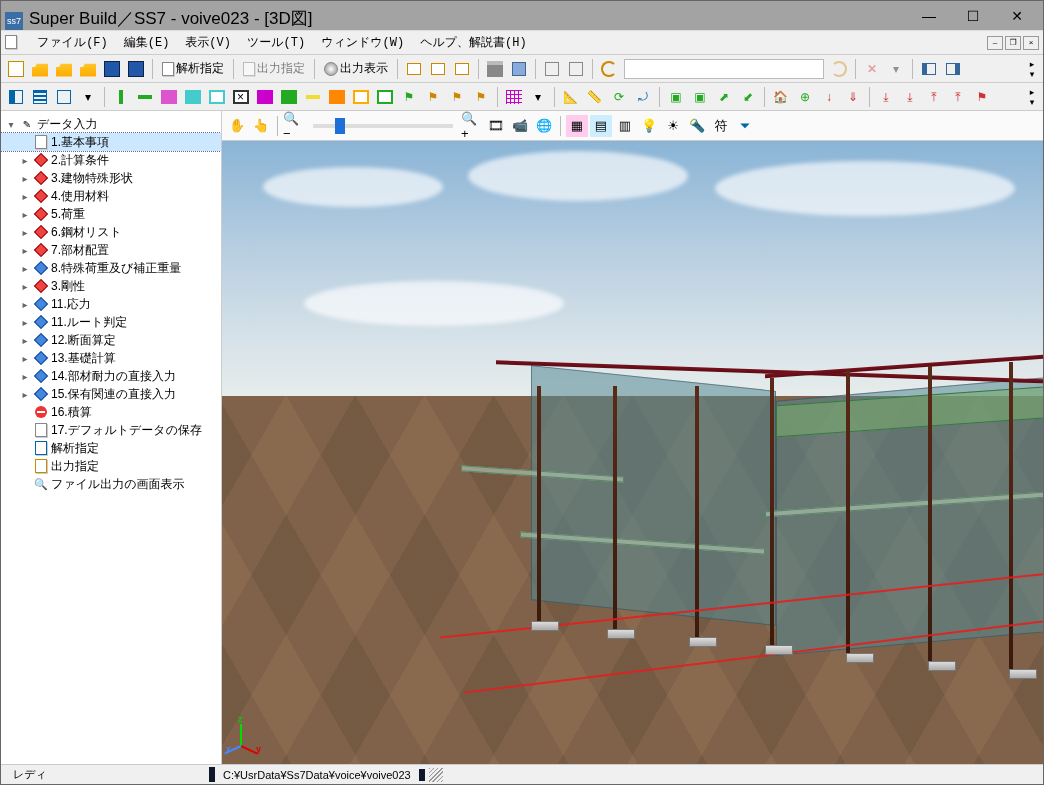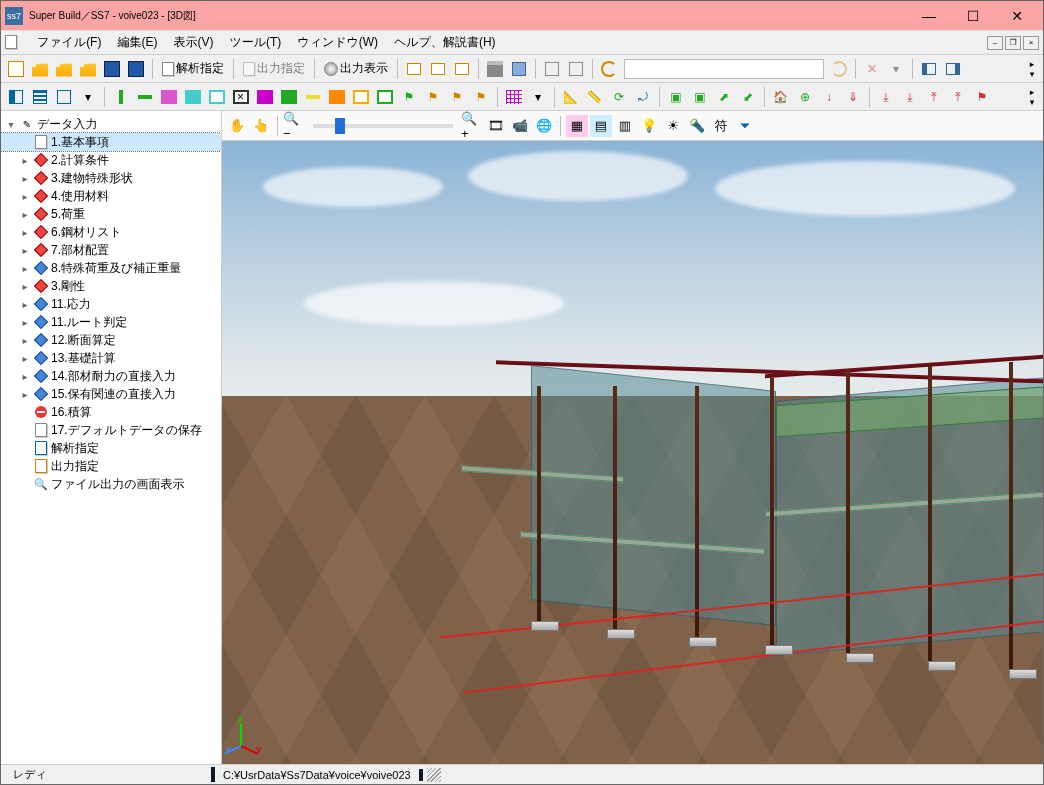--- a/index.html
+++ b/index.html
@@ -1,28 +1,28 @@
 <!DOCTYPE html>
 <html><head>
 <meta charset="utf-8">
 <style>
 * { box-sizing: border-box; margin: 0; padding: 0; font-family: "Yu Gothic UI", "Meiryo", sans-serif; }
 body { width: 1044px; height: 785px; border: 1px solid #666; background: #fff; overflow: hidden; display: flex; flex-direction: column; }
 
 
-.titlebar { height: 30px; background: #fca5a5; display: flex; align-items: center; padding: 0 4px; border-bottom: 1px solid #ddd; }
+.titlebar { height: 30px; background: #a3a3a3; display: flex; align-items: flex-end; padding: 0 4px; border-bottom: 1px solid #ddd; }
 .titlebar .app-icon { width: 18px; height: 18px; background: #3a6ea5; color: #fff; font-size: 9px; display: flex; align-items: center; justify-content: center; margin-right: 6px; }
-.titlebar .title { font-size: 10px; flex: 1; }
+.titlebar .title { font-size: 17px; flex: 1; }
 .titlebar .wins { display: flex; }
 .titlebar .winbtn { width: 44px; height: 28px; display: flex; align-items: center; justify-content: center; font-size: 14px; }
 
 
 .menubar { height: 24px; background: #f0f0f0; display: flex; align-items: center; padding: 0 4px; border-bottom: 1px solid #ccc; font-size: 12px; }
 .menubar .mleft { width: 18px; height: 16px; margin-right: 6px; }
-.menubar .mitem { padding: 14px 8px; }
+.menubar .mitem { padding: 14px 8px; font-family: Liberation Mono, monospace; }
 .menubar .mdiwins { margin-left: auto; display: flex; gap: 2px; }
 .menubar .mdiwins span { width: 16px; height: 14px; border: 1px solid #999; font-size: 8px; display: flex; align-items: center; justify-content: center; }
 
 
 .toolbar { min-height: 28px; background: #f0f0f0; display: flex; align-items: center; padding: 2px 4px; border-bottom: 1px solid #ccc; gap: 2px; flex-wrap: nowrap; }
 .tbtn { width: 22px; height: 22px; display: flex; align-items: center; justify-content: center; border: 1px solid transparent; font-size: 12px; }
 .tsep { width: 1px; height: 20px; background: #bbb; margin: 0 3px; }
 .tlbl { font-size: 12px; padding: 0 4px; display: flex; align-items: center; gap: 2px; }
 .tmore { margin-left: auto; width: 14px; font-size: 9px; display:flex; flex-direction:column; align-items:center; }
 
@@ -99,21 +99,21 @@
 .footing { position:absolute; width:28px; height:10px; background: linear-gradient(#ddd,#aaa); border:1px solid #777; }
 .axiswidget { position:absolute; left:8px; bottom:8px; width:40px; height:40px; }
 .axiswidget .ax { position:absolute; left:10px; bottom:10px; width:2px; height:22px; transform-origin: bottom; }
 .axiswidget .ax.zax { background:#0d0; }
 .axiswidget .ax.yax { background:#d00; transform: rotate(115deg); height:18px; }
 .axiswidget .ax.xax { background:#48f; transform: rotate(-115deg); height:18px; }
 .axlbl { position:absolute; font-size:9px; font-weight:bold; }
 
 
 .statusbar { height: 20px; background: #f0f0f0; border-top: 1px solid #ccc; display:flex; align-items:center; font-size:11px; padding: 0 4px; }
-.statusbar .cell { padding: 0 8px; border-right: 4px solid #0f172a; }
+.statusbar .cell { padding: 0 8px; border-right: 6px solid #0f172a; }
 .statusbar .cell:last-child { border-right:none; }
 .statusbar .mid { flex:1; text-align:center; }
 .statusbar .grip { width:14px; height:14px; background: repeating-linear-gradient(135deg,#999 0 1px, transparent 1px 3px); margin-left: 4px; }
 
 .combo { width: 200px; height: 20px; border:1px solid #bbb; background:#fff; margin:0 2px; }
 </style>
 </head>
 <body>
 
 <div class="titlebar">

